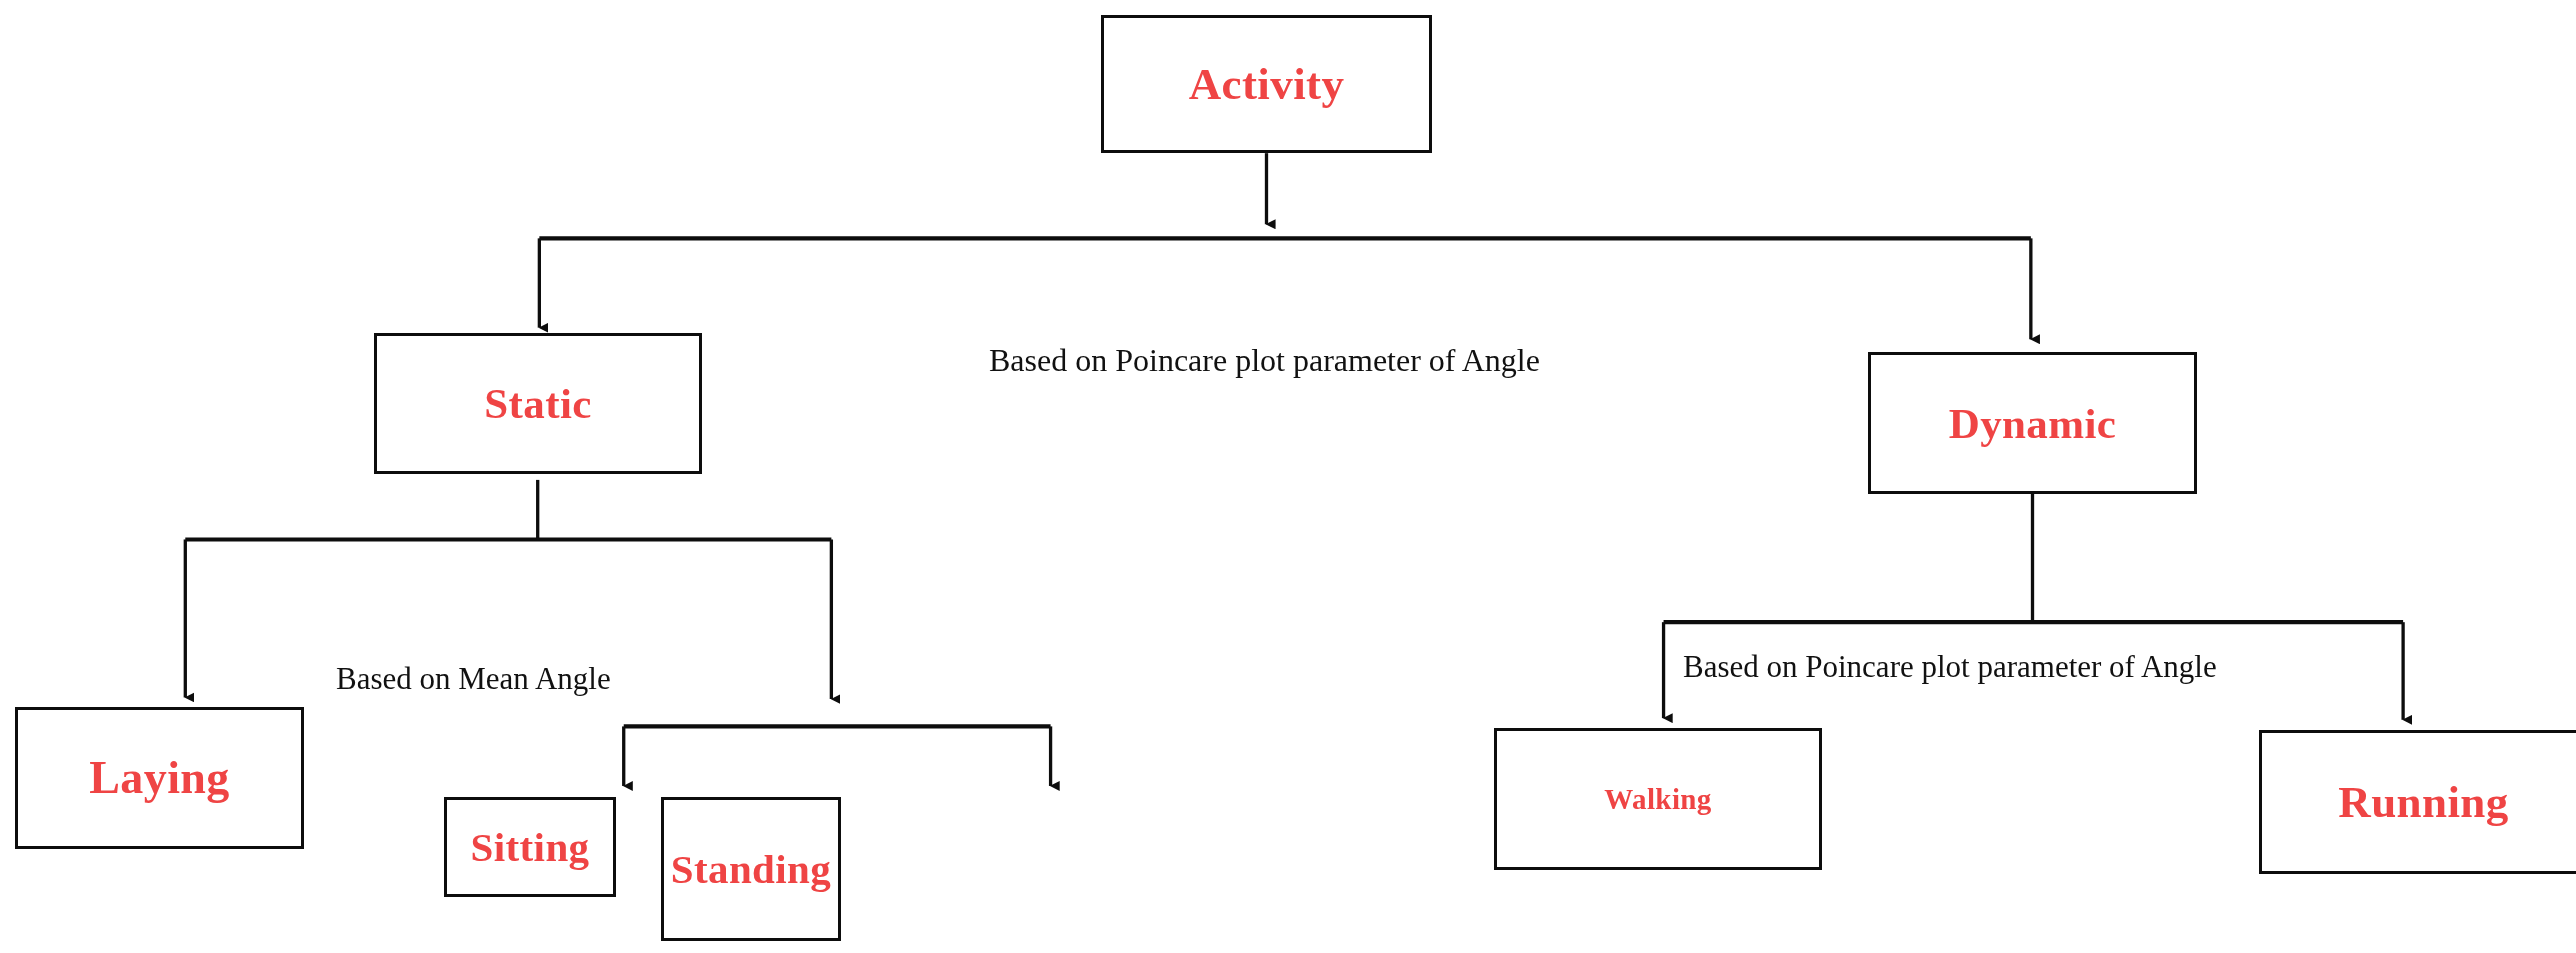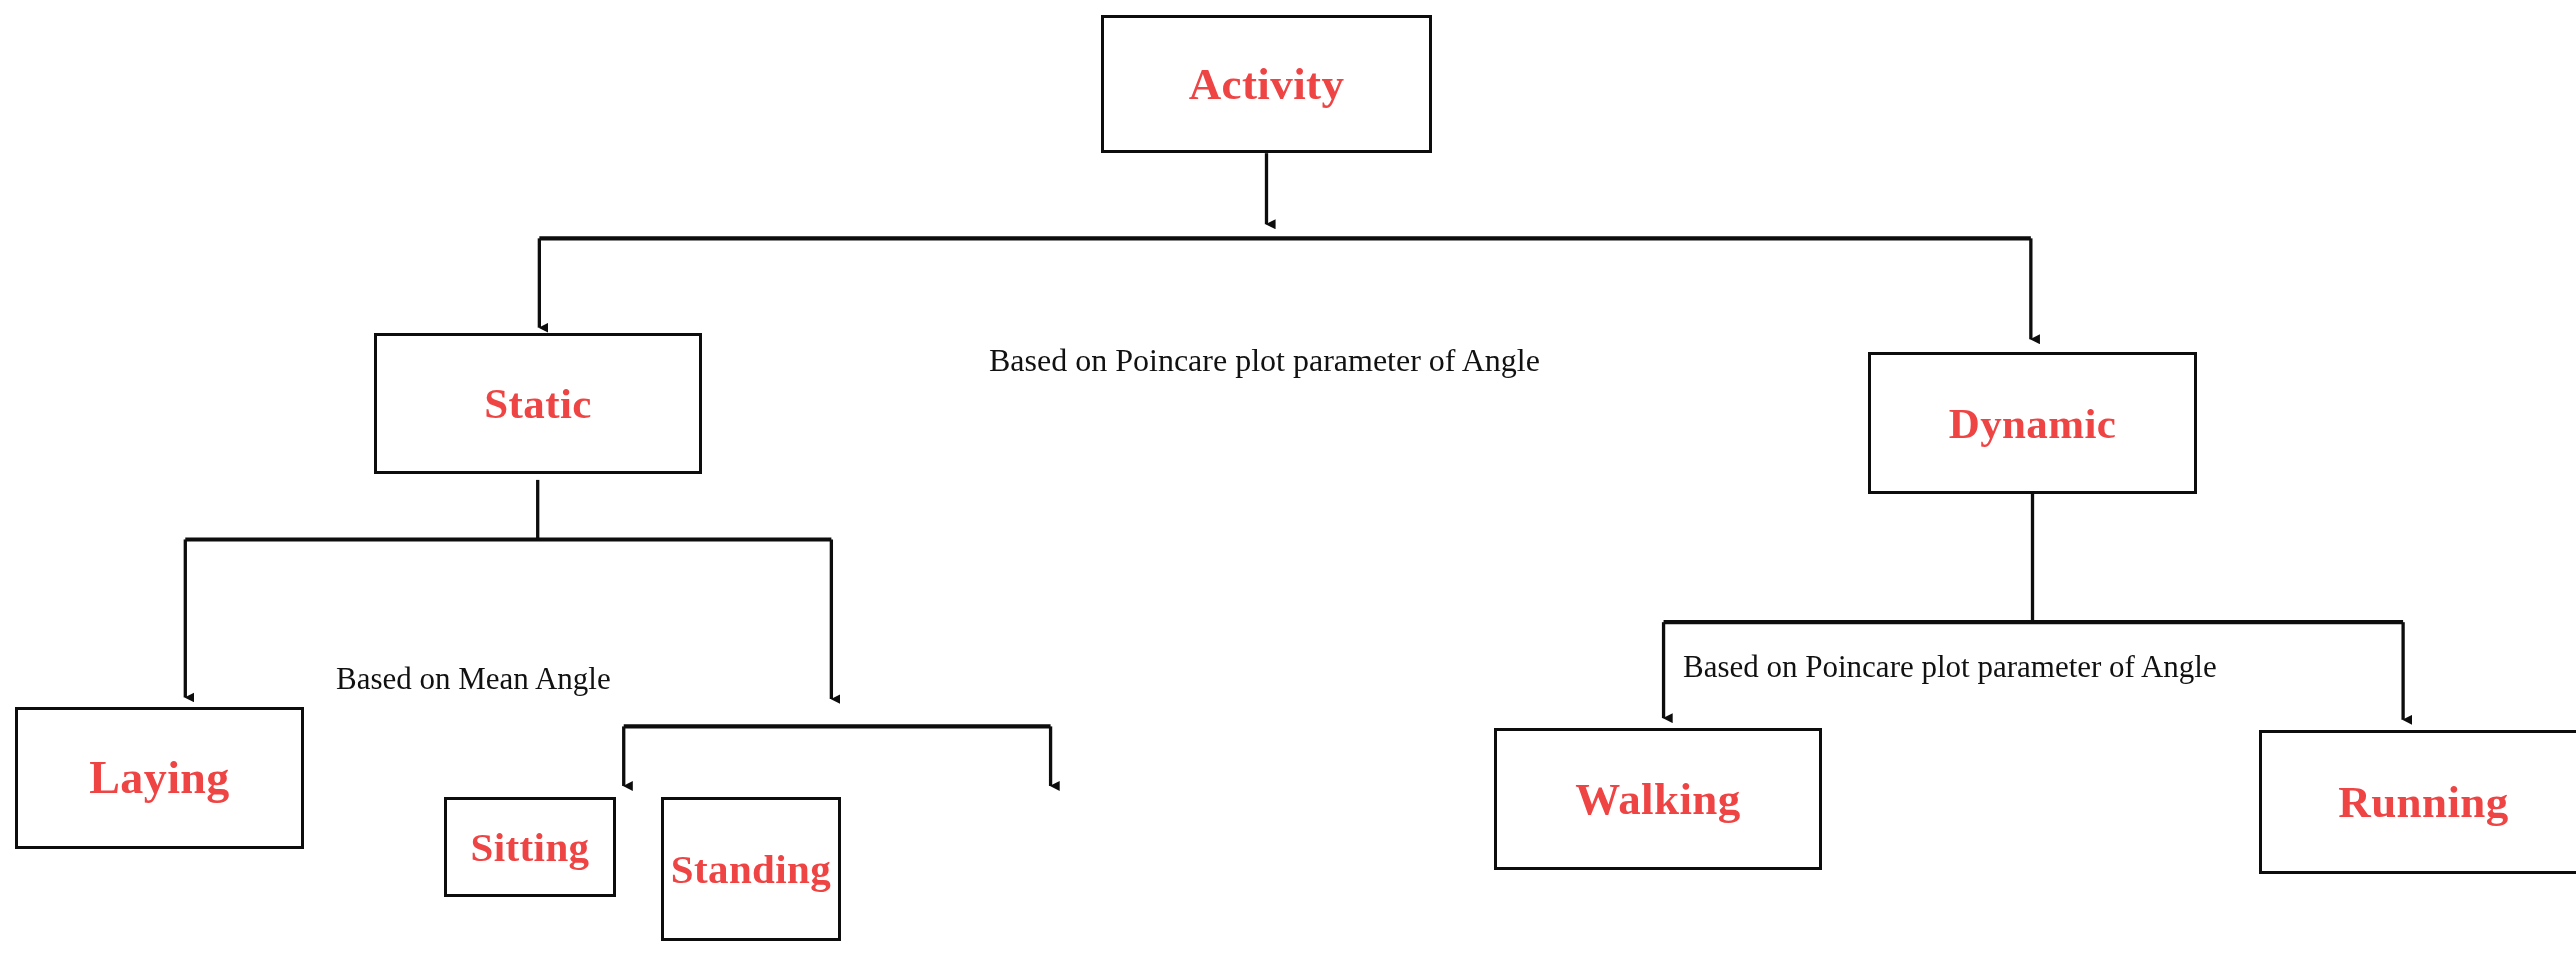--- a/index.html
+++ b/index.html
@@ -54,21 +54,21 @@
     background: transparent;
   }
 
   
   #node-activity  { left: 1101px; top: 15px;  width: 331px; height: 138px; font-size: 45px; }
   #node-static    { left: 374px;  top: 333px; width: 328px; height: 141px; font-size: 43px; }
   #node-dynamic   { left: 1868px; top: 352px; width: 329px; height: 142px; font-size: 43px; }
   #node-laying    { left: 15px;   top: 707px; width: 289px; height: 142px; font-size: 46px; }
   #node-sitting   { left: 444px;  top: 797px; width: 172px; height: 100px; font-size: 41px; }
   #node-standing  { left: 661px;  top: 797px; width: 180px; height: 144px; font-size: 41px; }
-  #node-walking   { left: 1494px; top: 728px; width: 328px; height: 142px; font-size: 45px; }
+  #node-walking   { left: 1494px; top: 728px; width: 328px; height: 142px; font-size: 29px; }
   #node-running   { left: 2231px; top: 730px; width: 329px; height: 144px; font-size: 45px; margin-left: 28px; }
 
   
   #label-root      { left: 989px; top: 342px; font-size: 32px; }
   #label-static    { left: 336px;  top: 644px; font-size: 31px; margin-top: 17px; }
   #label-dynamic   { left: 1683px; top: 649px; font-size: 31px; }
 </style>
 </head>
 <body>
 

